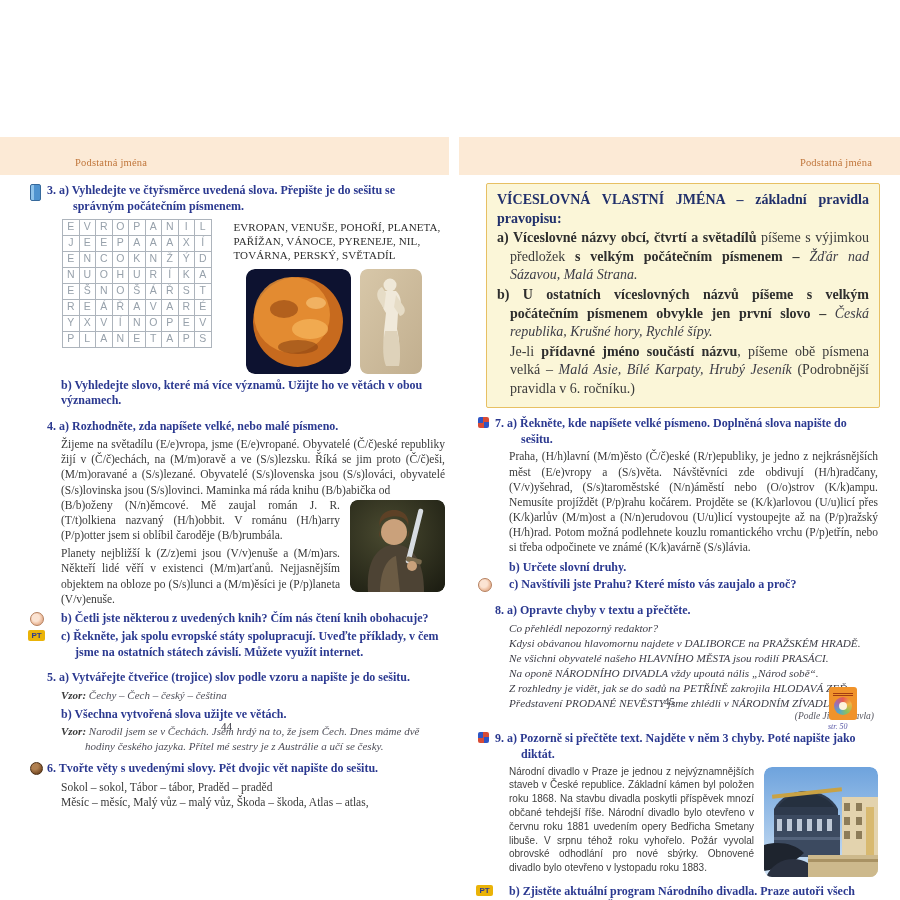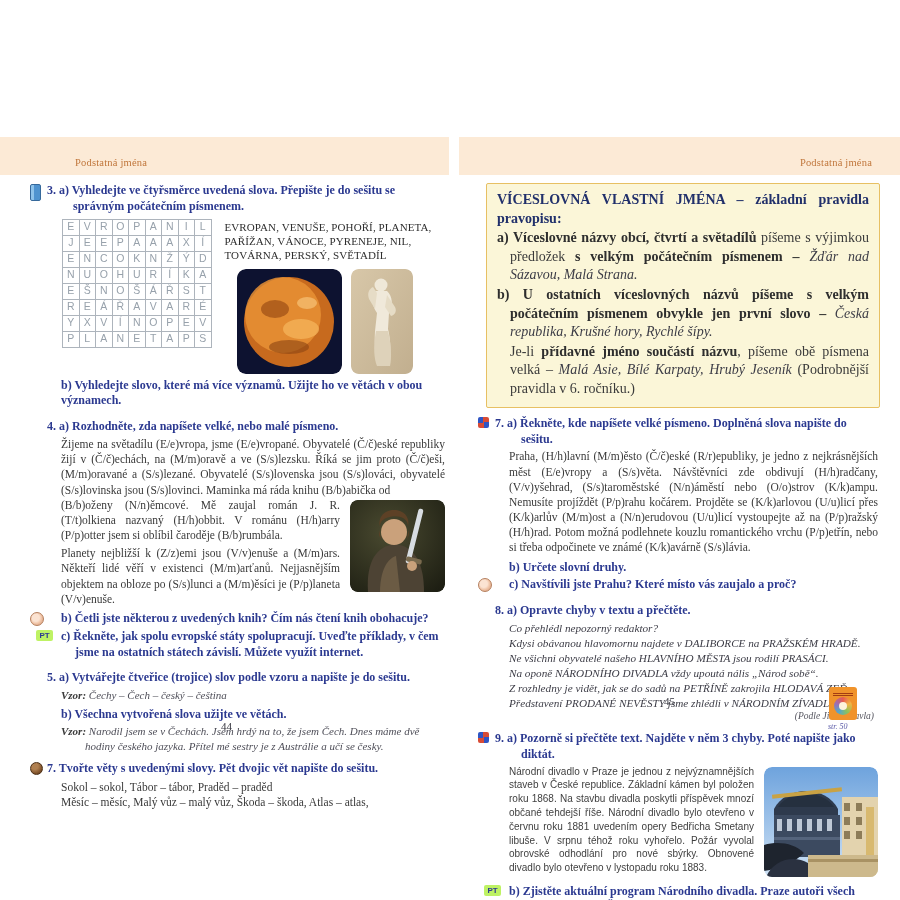--- a/index.html
+++ b/index.html
@@ -25,33 +25,33 @@
   p{margin:0;}
   .just{text-align:justify;}
   .sp{height:8px;}
   .sp-s{height:4px;}
 
   
   .mic{position:absolute;left:-17px;top:1px;display:inline-block;}
 
   .notebook-ic{width:9px;height:15px;background:linear-gradient(90deg,#8fc3ea 0 3px,#4f93cf 3px);border:1px solid #36699b;border-radius:2px;}
   .ear-ic{width:12px;height:12px;border-radius:50%;background:radial-gradient(circle at 40% 40%,#fbe3d2 0 35%,#eec0a2 60%,#cf9775 100%);border:1px solid #b5805e;}
-  .pt-badge{display:inline-block;min-width:13px;padding:1px 2px;background:#bef264;border-radius:2px;color:#2b3990;font-family:"Liberation Sans",sans-serif;font-weight:bold;font-size:8px;line-height:9px;text-align:center;text-indent:0;margin-left:8px;}
+  .pt-badge{display:inline-block;min-width:13px;padding:1px 2px;background:#eab308;border-radius:2px;color:#2b3990;font-family:"Liberation Sans",sans-serif;font-weight:bold;font-size:8px;line-height:9px;text-align:center;text-indent:0;}
   .check-ic{width:11px;height:11px;border-radius:2px;background:conic-gradient(#d84b35 0 25%,#2f55c4 0 50%,#d84b35 0 75%,#2f55c4 0);}
   .bead-ic{width:11px;height:11px;border-radius:50%;background:radial-gradient(circle at 35% 30%,#b08050 0 30%,#7c4f28 70%,#55351a 100%);border:1px solid #4a2e14;}
 
   
   .s3-flex{display:flex;margin-left:16px;margin-top:5px;}
   .wsgrid{display:grid;grid-template-columns:repeat(9,16.5px);grid-auto-rows:16px;}
   .wsgrid .cell{
     border:1px solid #adb4bc;margin-left:-1px;margin-top:-1px;
     display:flex;align-items:center;justify-content:center;
     font-family:"Liberation Sans",sans-serif;font-size:10.5px;color:#97a1ab;background:#fff;
   }
-  .s3-right{margin-left:13px;width:232px;}
+  .s3-right{margin-left:22px;width:232px;}
   .wordlist{font-size:11px;color:#2e2e2e;line-height:1.3;letter-spacing:.1px;}
   .imgrow{display:flex;margin-top:6px;margin-left:12px;}
   .photo{border-radius:8px;overflow:hidden;display:block;}
 
   
   .hobbit-wrap{float:right;margin:2px 0 4px 10px;}
   .theatre-wrap{float:right;margin:2px 0 4px 10px;}
 
   
   .vz{font-style:italic;color:#4e4e58;margin-left:14px;font-size:11px;line-height:1.3;}
@@ -259,21 +259,21 @@
   <div class="sp-s"></div>
   <p class="h" style="padding-left:14px;text-indent:0;">b) Všechna vytvořená slova užijte ve větách.</p>
   <p class="vz hang">
     <span class="lbl">Vzor:</span>
     <span>Narodil jsem se v Čechách. Jsem hrdý na to, že jsem Čech. Dnes máme dvě hodiny českého jazyka. Přítel mé sestry je z Austrálie a učí se česky.</span>
   </p>
 
   <div class="sp"></div>
   <p class="h">
     <span class="mic bead-ic"></span>
-    <span>7. Tvořte věty s uvedenými slovy. Pět dvojic vět napište do sešitu.</span>
+    <span>6. Tvořte věty s uvedenými slovy. Pět dvojic vět napište do sešitu.</span>
   </p>
   <p class="body-ind" style="margin-top:3px;">Sokol – sokol, Tábor – tábor, Praděd – praděd</p>
   <p class="body-ind">Měsíc – měsíc, Malý vůz – malý vůz, Škoda – škoda, Atlas – atlas,</p>
 </div>
 <span class="pagenum" style="left:221px;top:720px;">44</span>
 
 <div class="page right">
 
   <div class="ybox">
     <p class="first"><span class="bt">VÍCESLOVNÁ VLASTNÍ JMÉNA – základní pravidla pravopisu:</span></p>

